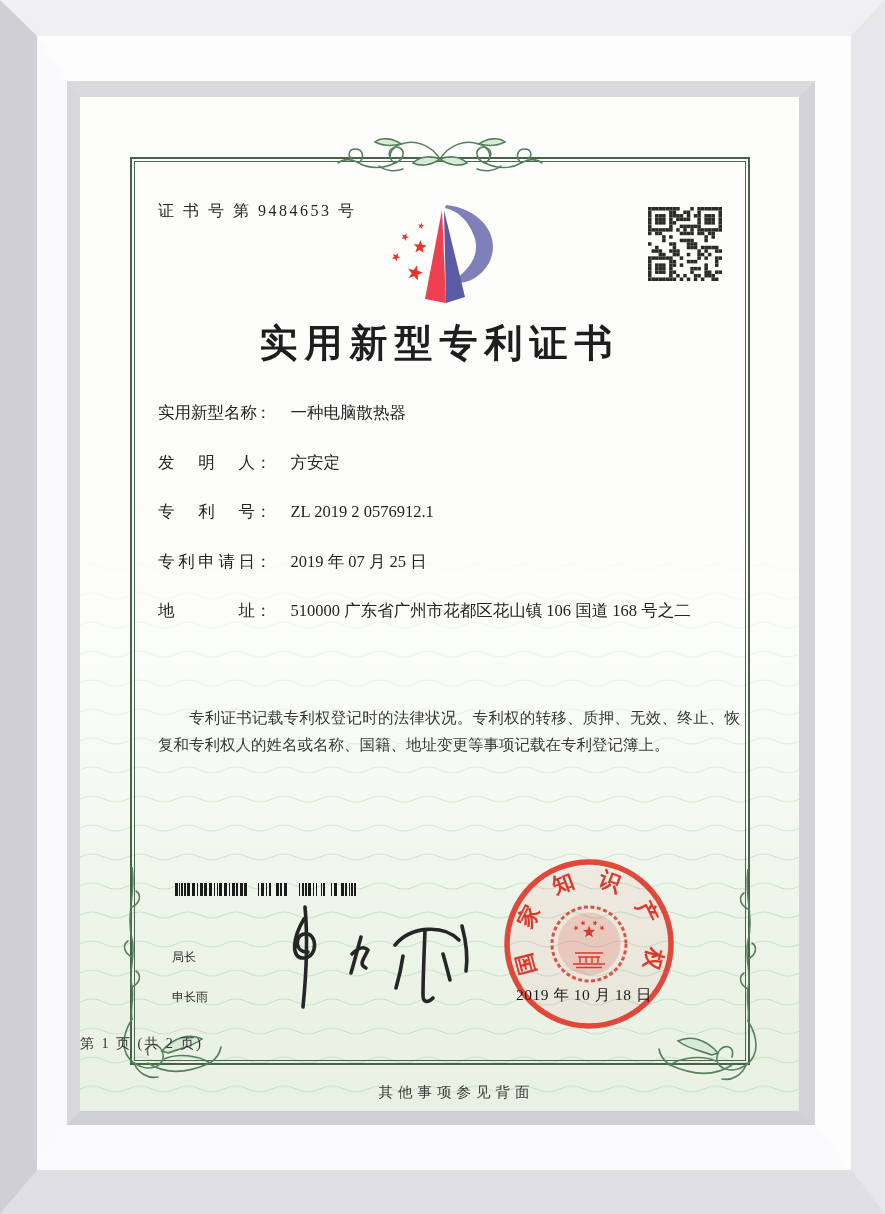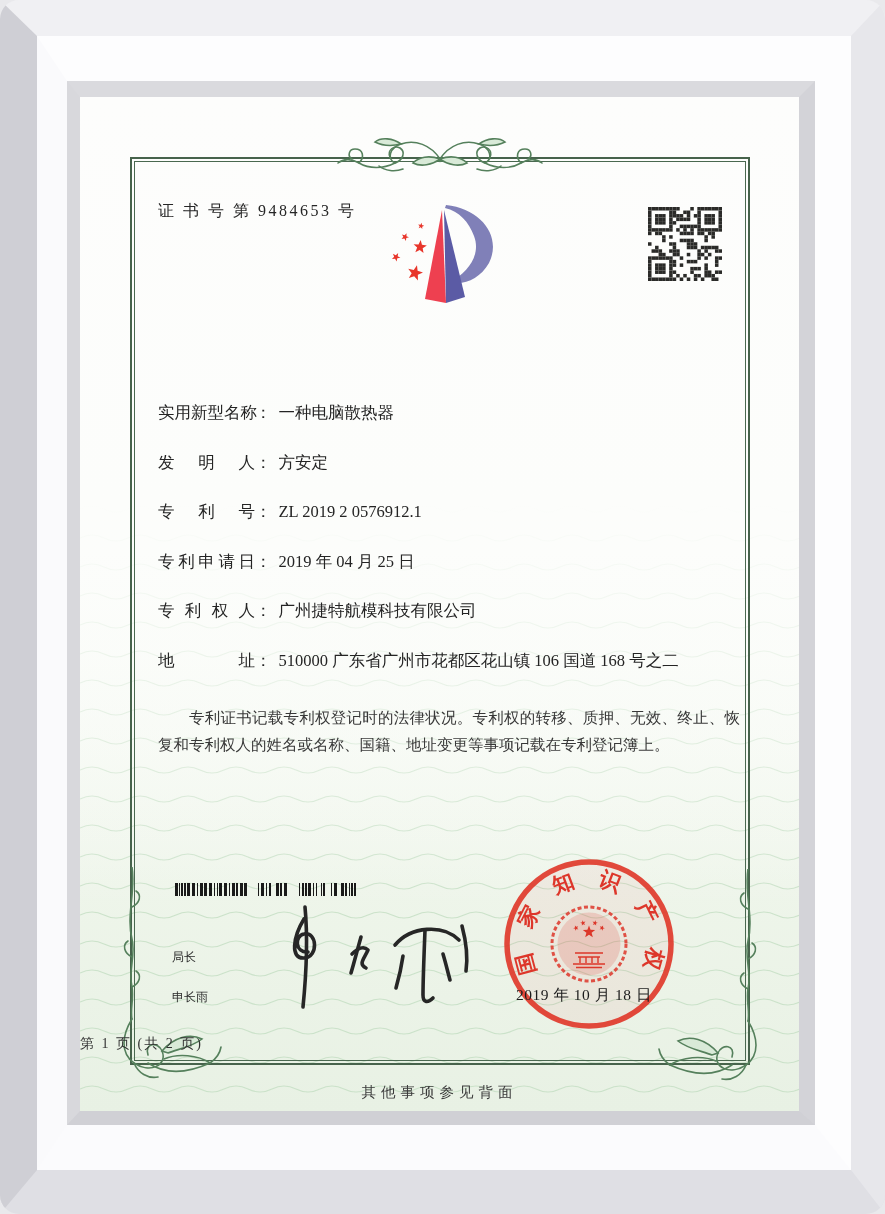--- a/index.html
+++ b/index.html
@@ -1,18 +1,18 @@
 <!DOCTYPE html>
 <html><head>
 <meta charset="utf-8">
 <style>
   html,body{margin:0;padding:0;background:#e9e9ec;}
   *{box-sizing:border-box;}
   #stage{position:relative;width:885px;height:1214px;overflow:hidden;
-         font-family:"Liberation Serif","DejaVu Serif",serif;color:#222;border-radius:19px;}
+         font-family:"Liberation Serif","DejaVu Serif",serif;color:#222;}
   
   .frame-outer{position:absolute;inset:0;
      border-top:36px solid #f0f0f3;border-left:37px solid #cfcfd5;
      border-right:34px solid #e7e7eb;border-bottom:44px solid #dfdfe4;}
   .frame-face{width:100%;height:100%;
      border-top:45px solid #fdfdfe;border-left:30px solid #fafafc;
      border-right:36px solid #fdfdfe;border-bottom:45px solid #fbfbfd;}
   .frame-lip{width:100%;height:100%;
      border-top:16px solid #dadade;border-left:13px solid #d8d8dc;
      border-right:16px solid #d3d3d8;border-bottom:14px solid #d0d0d5;}
@@ -29,32 +29,32 @@
   .ornament{z-index:2;}
   
   .cert-no{left:78px;top:104px;z-index:3;font-size:16px;letter-spacing:2.5px;color:#262626;}
   #logo{left:300px;top:88px;z-index:3;}
   #qr-svg{left:568px;top:110px;z-index:3;}
   .title{left:0;top:221px;width:719px;text-align:center;z-index:3;
      font-size:38px;font-weight:600;letter-spacing:7px;color:#1e1e1e;}
   .fields{left:78px;top:305px;width:580px;z-index:3;font-size:16.5px;color:#242424;}
   .frow{margin-bottom:27.5px;white-space:nowrap;}
   .flabel{display:inline-block;width:97px;text-align:justify;text-align-last:justify;vertical-align:top;font-family:Liberation Mono, monospace;}
-  .fvalue{margin-left:7px;}
+  .fvalue{margin-left:19px;}
   .grant2{margin-left:46px;}
   .bodytext{left:78px;top:607px;width:582px;z-index:3;font-size:15.5px;line-height:27px;
      text-align:justify;color:#383838;}
   .bodytext p{margin:0;text-indent:2em;}
   #barcode{left:95px;top:786px;z-index:3;}
   .signer{left:92px;top:840px;z-index:3;font-size:12px;line-height:40px;color:#2a2a2a;}
   #signature{left:195px;top:800px;z-index:4;}
   #seal{left:418px;top:756px;z-index:3;}
   .seal-date{left:436px;top:888px;width:160px;z-index:4;font-size:15.5px;color:#1c1c1c;letter-spacing:.5px;}
   .page-info{left:0;top:938px;width:719px;text-align:left;z-index:3;font-size:14px;letter-spacing:2px;color:#333;}
-  .back-note{left:0;top:986px;width:719px;text-align:center;z-index:3;font-size:14.5px;letter-spacing:5px;color:#3a3a3a;}
+  .back-note{left:17px;top:986px;width:719px;text-align:center;z-index:3;font-size:14.5px;letter-spacing:5px;color:#3a3a3a;}
 </style>
 </head>
 <body>
 
 <div id="stage">
   <div class="frame-outer">
     <div class="frame-face">
       <div class="frame-lip">
         <div class="paper">
 
@@ -356,36 +356,34 @@
               <rect x="6" y="20" width="1" height="1" fill="#2a2a28"></rect>
               <rect x="7" y="20" width="1" height="1" fill="#2a2a28"></rect>
               <rect x="9" y="20" width="1" height="1" fill="#2a2a28"></rect>
               <rect x="11" y="20" width="1" height="1" fill="#2a2a28"></rect>
               <rect x="13" y="20" width="1" height="1" fill="#2a2a28"></rect>
               <rect x="15" y="20" width="1" height="1" fill="#2a2a28"></rect>
               <rect x="18" y="20" width="1" height="1" fill="#2a2a28"></rect>
               <rect x="19" y="20" width="1" height="1" fill="#2a2a28"></rect>
             </svg>
 
+          <div class="title">实用新型专利证书</div>
 
           <div class="fields">
             <div class="frow">
               <span class="flabel">实用新型名称</span><span>：</span><span class="fvalue">一种电脑散热器</span>
             </div>
             <div class="frow">
               <span class="flabel">发明人</span><span>：</span><span class="fvalue">方安定</span>
             </div>
             <div class="frow">
               <span class="flabel">专利号</span><span>：</span><span class="fvalue">ZL 2019 2 0576912.1</span>
             </div>
             <div class="frow">
-              <span class="flabel">专利申请日</span><span>：</span><span class="fvalue">2019 年 04 月 25 日</span>
-            </div>
-            <div class="frow">
-              <span class="flabel">专利权人</span><span>：</span><span class="fvalue">广州捷特航模科技有限公司</span>
+              <span class="flabel">专利申请日</span><span>：</span><span class="fvalue">2019 年 07 月 25 日</span>
             </div>
             <div class="frow">
               <span class="flabel">地址</span><span>：</span><span class="fvalue">510000 广东省广州市花都区花山镇 106 国道 168 号之二</span>
             </div>
           </div>
 
           <div class="bodytext">
             <p>专利证书记载专利权登记时的法律状况。专利权的转移、质押、无效、终止、恢复和专利权人的姓名或名称、国籍、地址变更等事项记载在专利登记簿上。</p>
           </div>
 

